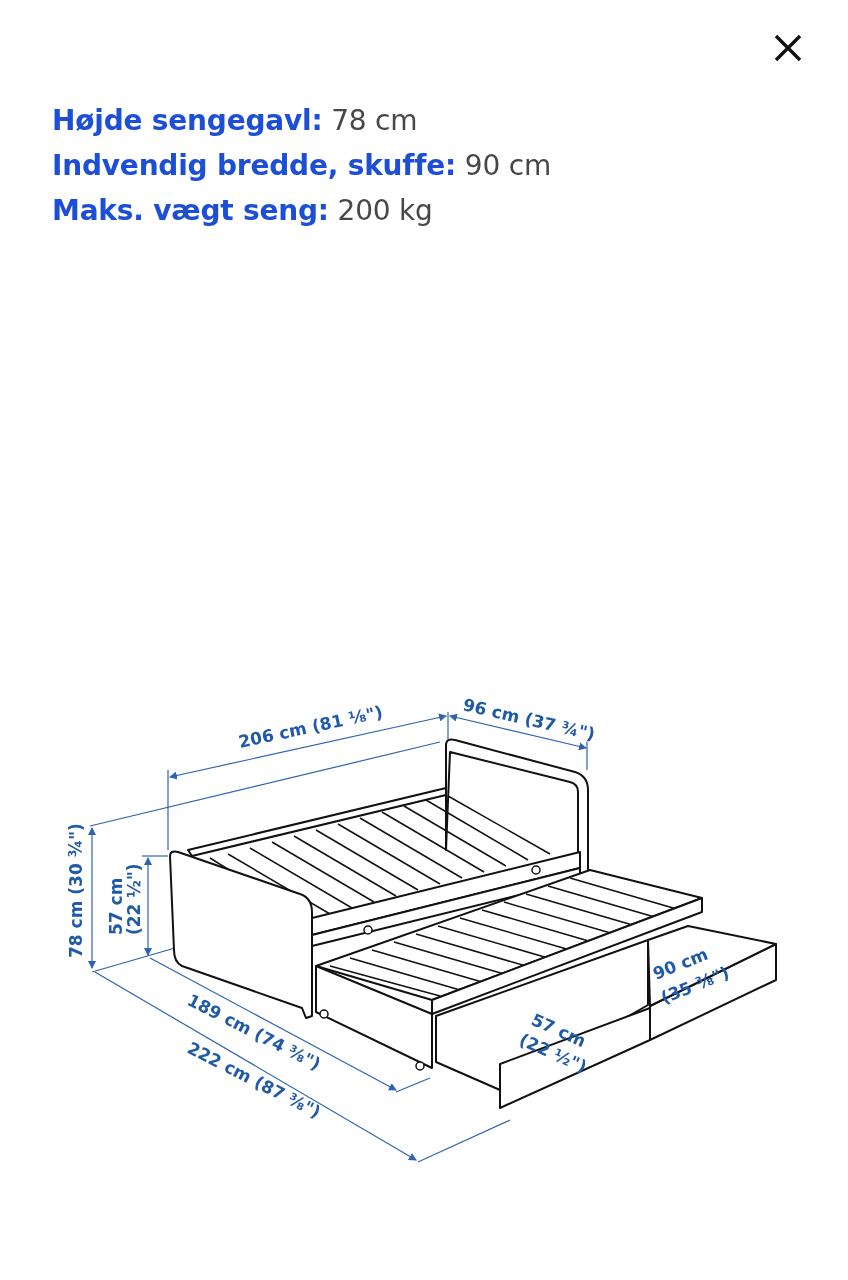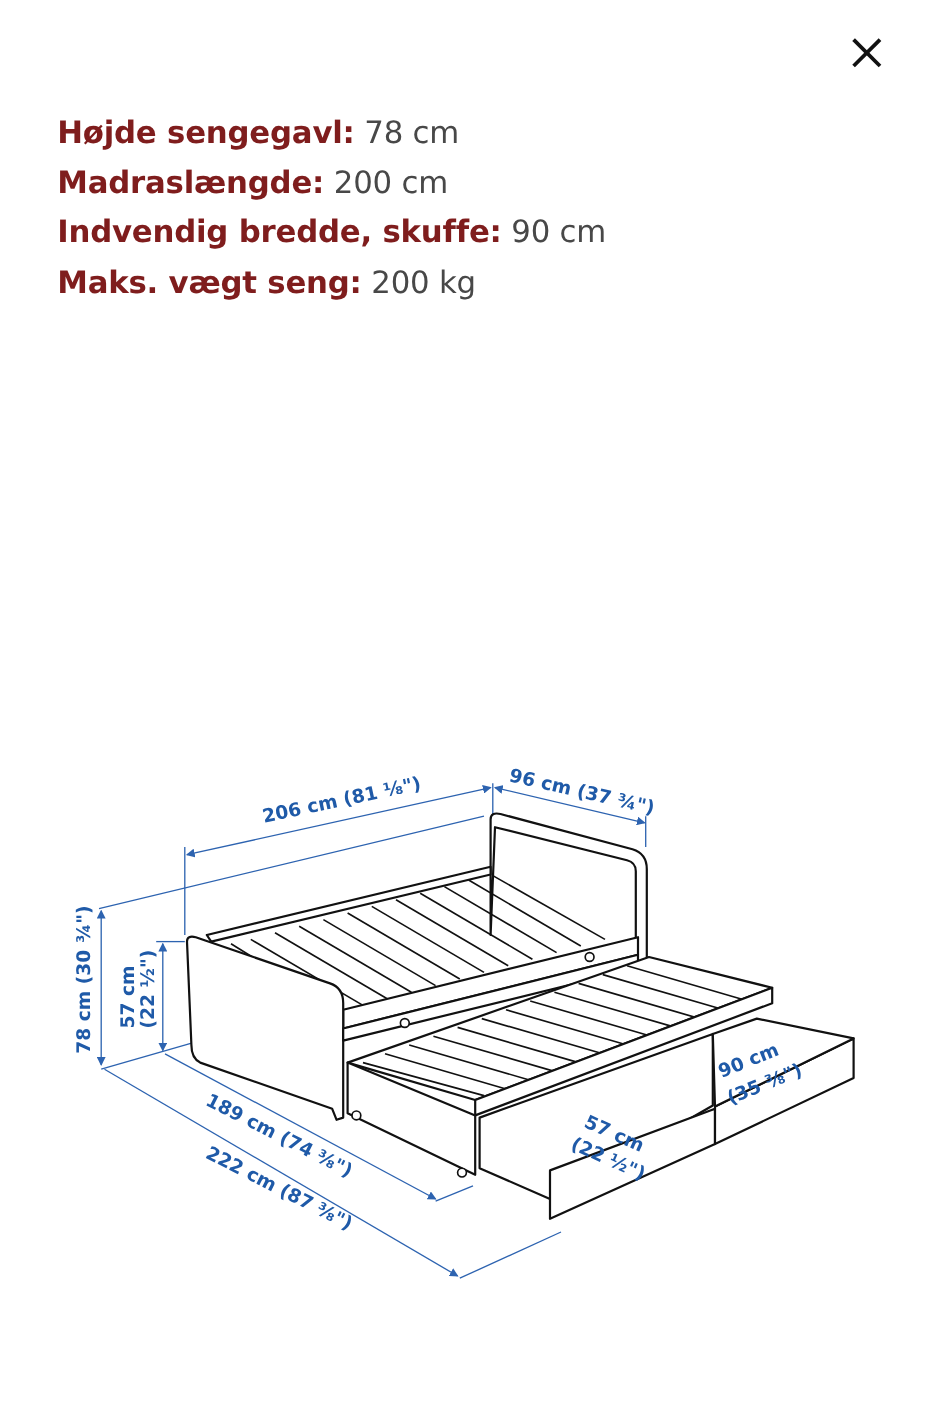--- a/index.html
+++ b/index.html
@@ -2,41 +2,40 @@
 <html><head>
 <meta charset="utf-8">
 <style>
   html, body { margin:0; padding:0; background:#ffffff; }
   body { width:848px; height:1280px; position:relative; overflow:hidden;
          font-family:"DejaVu Sans", sans-serif; color:#484848; }
   .close-btn { position:absolute; left:766px; top:26px; width:44px; height:44px;
                cursor:pointer; display:flex; align-items:center; justify-content:center; }
   .specs { position:absolute; left:52px; top:98px; width:760px; }
   .spec-row { font-size:28px; line-height:45.2px; white-space:nowrap; letter-spacing:-0.2px; }
-  .spec-label { font-weight:bold; color:#7f1d1d;text-align:center; }
+  .spec-label { font-weight:bold; color:#1d4ed8;text-align:center; }
   .spec-value { font-weight:normal; color:#484848; }
   .diagram { position:absolute; left:0; top:680px; width:848px; height:520px; }
   .dim { fill:#1f5aa8; font-family:"DejaVu Sans", sans-serif; font-weight:bold; font-size:17px; }
   .dimline { stroke:#2d63b0; stroke-width:1.2; fill:none; }
   .bed { stroke:#111; stroke-width:2; fill:#fff; stroke-linejoin:round; }
   .slat { stroke:#111; stroke-width:1.5; fill:#fff; }
 </style>
 </head>
 <body>
 
 <div class="close-btn">
   <svg width="30" height="30" viewBox="0 0 30 30">
     <line x1="3" y1="3" x2="27" y2="27" stroke="#111" stroke-width="3.4"></line>
     <line x1="27" y1="3" x2="3" y2="27" stroke="#111" stroke-width="3.4"></line>
   </svg>
 </div>
 
 <div class="specs">
   <div class="spec-row"><span class="spec-label">Højde sengegavl:</span><span class="spec-value"> 78 cm</span></div>
-  <div class="spec-row"><span class="spec-label">Madraslængde:</span><span class="spec-value"> 200 cm</span></div>
   <div class="spec-row"><span class="spec-label">Indvendig bredde, skuffe:</span><span class="spec-value"> 90 cm</span></div>
   <div class="spec-row"><span class="spec-label">Maks. vægt seng:</span><span class="spec-value"> 200 kg</span></div>
 </div>
 
 <svg class="diagram" viewBox="0 680 848 520" width="848" height="520">
   <defs>
     <marker id="arr" markerWidth="8" markerHeight="8" refX="7" refY="4" orient="auto-start-reverse" markerUnits="userSpaceOnUse">
       <path d="M0,0 L8,4 L0,8 z" fill="#2d63b0"></path>
     </marker>
   </defs>

